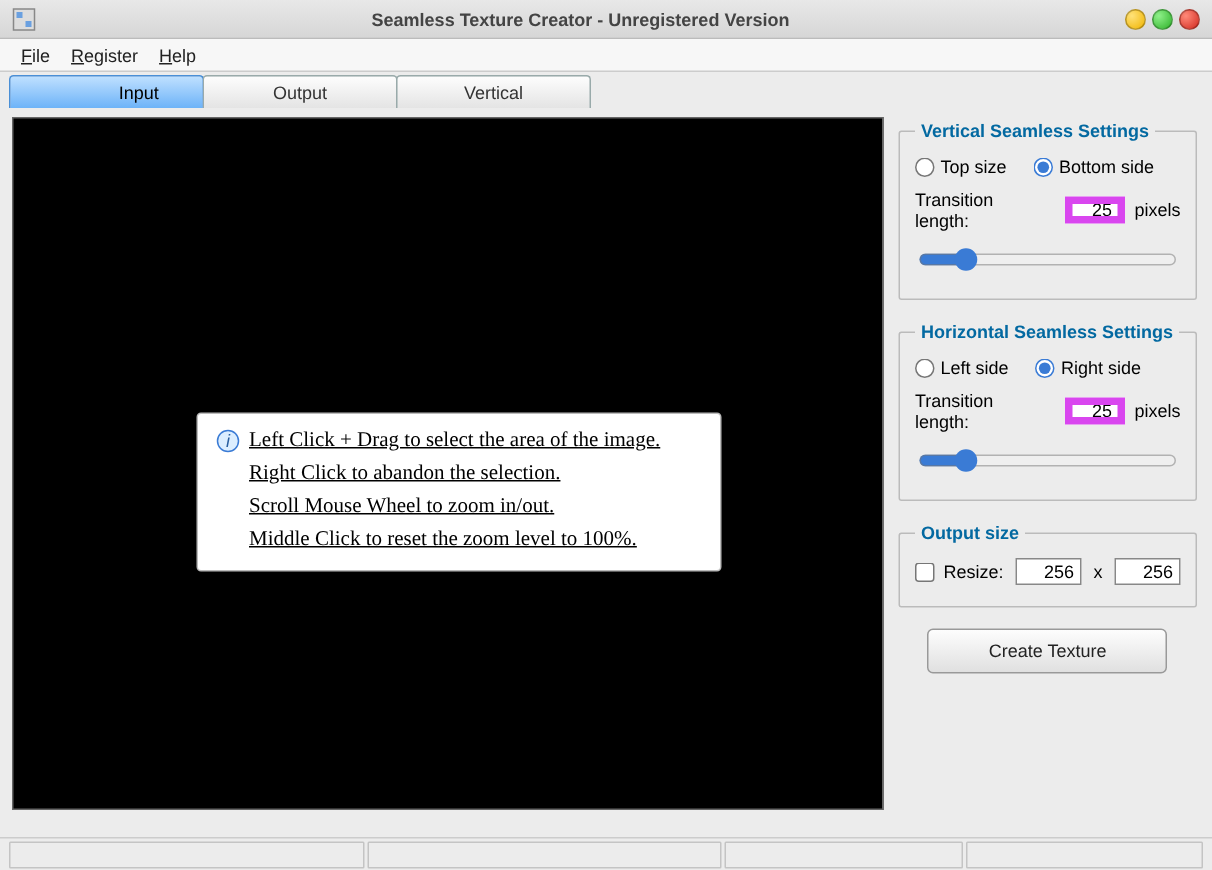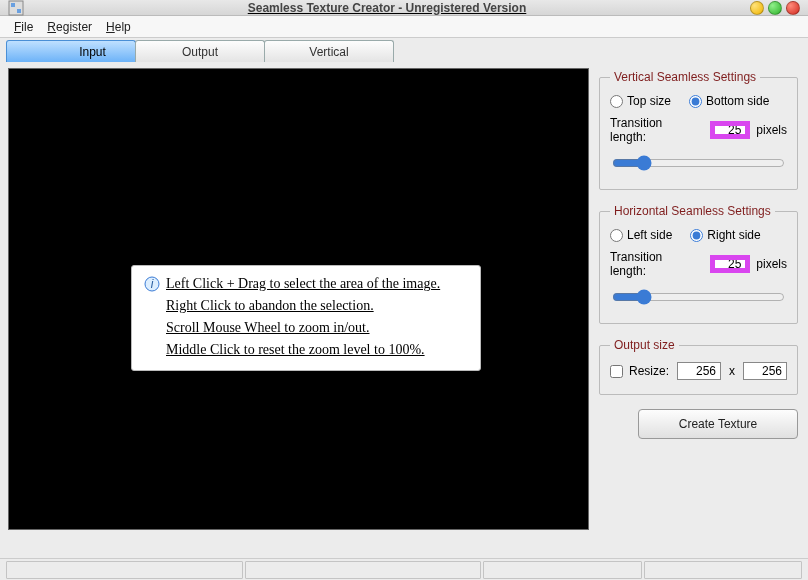--- a/index.html
+++ b/index.html
@@ -1,18 +1,18 @@
 <!DOCTYPE html>
 <html><head>
 <meta charset="utf-8">
 <style>
 * { box-sizing: border-box; margin: 0; padding: 0; font-family: "Segoe UI", Tahoma, sans-serif; font-size: 12px; }
 body { background: #ececec; width: 808px; height: 580px; overflow: hidden; }
 
-.titlebar { height: 16px; background: linear-gradient(#e8e8e8,#d6d6d6); border-bottom: 1px solid #bbb; display: flex; align-items: center; justify-content: space-between; padding: 0 8px; text-decoration: underline; }
+.titlebar { height: 26px; background: linear-gradient(#e8e8e8,#d6d6d6); border-bottom: 1px solid #bbb; display: flex; align-items: center; justify-content: space-between; padding: 0 8px; }
 .titlebar .title { flex: 1; text-align: center; color: #444; font-weight: bold; }
 .win-controls { display: flex; gap: 4px; }
 .win-btn { width: 14px; height: 14px; border-radius: 7px; border: 1px solid rgba(0,0,0,.25); }
 .win-yellow { background: radial-gradient(circle at 30% 30%, #ffe27a, #f0b400); }
 .win-green  { background: radial-gradient(circle at 30% 30%, #8ff08a, #2fb22a); }
 .win-red    { background: radial-gradient(circle at 30% 30%, #ff8a7a, #d22a1f); }
 
 .menubar { height: 22px; background: #f7f7f7; border-bottom: 1px solid #ccc; display: flex; align-items: center; gap: 14px; padding: 0 14px; }
 .menubar span { color: #222; cursor: default; }
 .menubar span u { text-decoration: underline; }
@@ -25,35 +25,35 @@
 .preview { width: 602px; height: 462px; margin: 6px 0 0 8px; background: #000; border: 1px solid #666; position: relative; }
 .hint { position: absolute; left: 122px; top: 196px; width: 350px; background: #fff; border: 1px solid #bbb; border-radius: 3px; padding: 10px 12px 12px 12px; box-shadow: 0 2px 6px rgba(0,0,0,.5); }
 .hint .row { display: flex; align-items: flex-start; margin-bottom: 6px; }
 .hint .row:last-child { margin-bottom: 0; }
 .hint .icon { width: 16px; height: 16px; margin-right: 6px; flex-shrink: 0; }
 .hint .spacer { width: 22px; flex-shrink: 0; }
 .hint .txt { font-family: Georgia, 'Times New Roman', serif; font-size: 14px; color: #000; text-decoration: underline; }
 
 .rightpanel { flex: 1; padding: 8px 10px 0 10px; display: flex; flex-direction: column; gap: 14px; }
 fieldset { border: 1px solid #bbb; border-radius: 2px; padding: 10px 10px 14px 10px; background: #ececec; }
-legend { padding: 0 4px; color: #7f1d1d; }
+legend { padding: 0 4px; color: #0369a1; font-weight: bold; }
 .radios { display: flex; align-items: center; gap: 18px; margin-bottom: 8px; }
 .radio { display: flex; align-items: center; gap: 4px; }
 .radio input { accent-color: #3a7bd5; }
 .trlen { display: flex; align-items: center; gap: 6px; margin-bottom: 10px; }
 .trlen input[type=text] { width: 40px; height: 18px; border: 5px solid #d946ef; text-align: right; padding-right: 4px; background: #fff; margin-left: 28px; }
 .slider-wrap { padding: 0 2px; }
 .slider { width: 100%; accent-color: #3a7bd5; }
 input[type=range].slider { height: 18px; }
 
 .resize-row { display: flex; align-items: center; gap: 8px; }
 .resize-row input[type=text] { width: 44px; height: 18px; border: 1px solid #888; text-align: right; padding-right: 4px; background: #fff; }
 .resize-row input[type=checkbox] { margin-right: 2px; }
 
-.create-btn-wrap { display: flex; justify-content: flex-end; }
+.create-btn-wrap { display: flex; justify-content: center; }
 .create-btn { width: 160px; height: 30px; background: linear-gradient(#fdfdfd,#e0e0e0); border: 1px solid #999; border-radius: 4px; color: #222; }
 
 .statusbar { position: absolute; bottom: 0; left: 0; right: 0; height: 22px; display: flex; border-top: 1px solid #ccc; background: #ececec; padding: 2px 6px; gap: 2px; }
 .statusbar .cell { border: 1px solid #c4c4c4; border-radius: 1px; height: 18px; background: #ececec; }
 .statusbar .cell:nth-child(1) { flex: 3; }
 .statusbar .cell:nth-child(2) { flex: 3; }
 .statusbar .cell:nth-child(3) { flex: 2; }
 .statusbar .cell:nth-child(4) { flex: 2; }
 .titleicon { width: 16px; height: 16px; display: inline-block; }
 </style>

